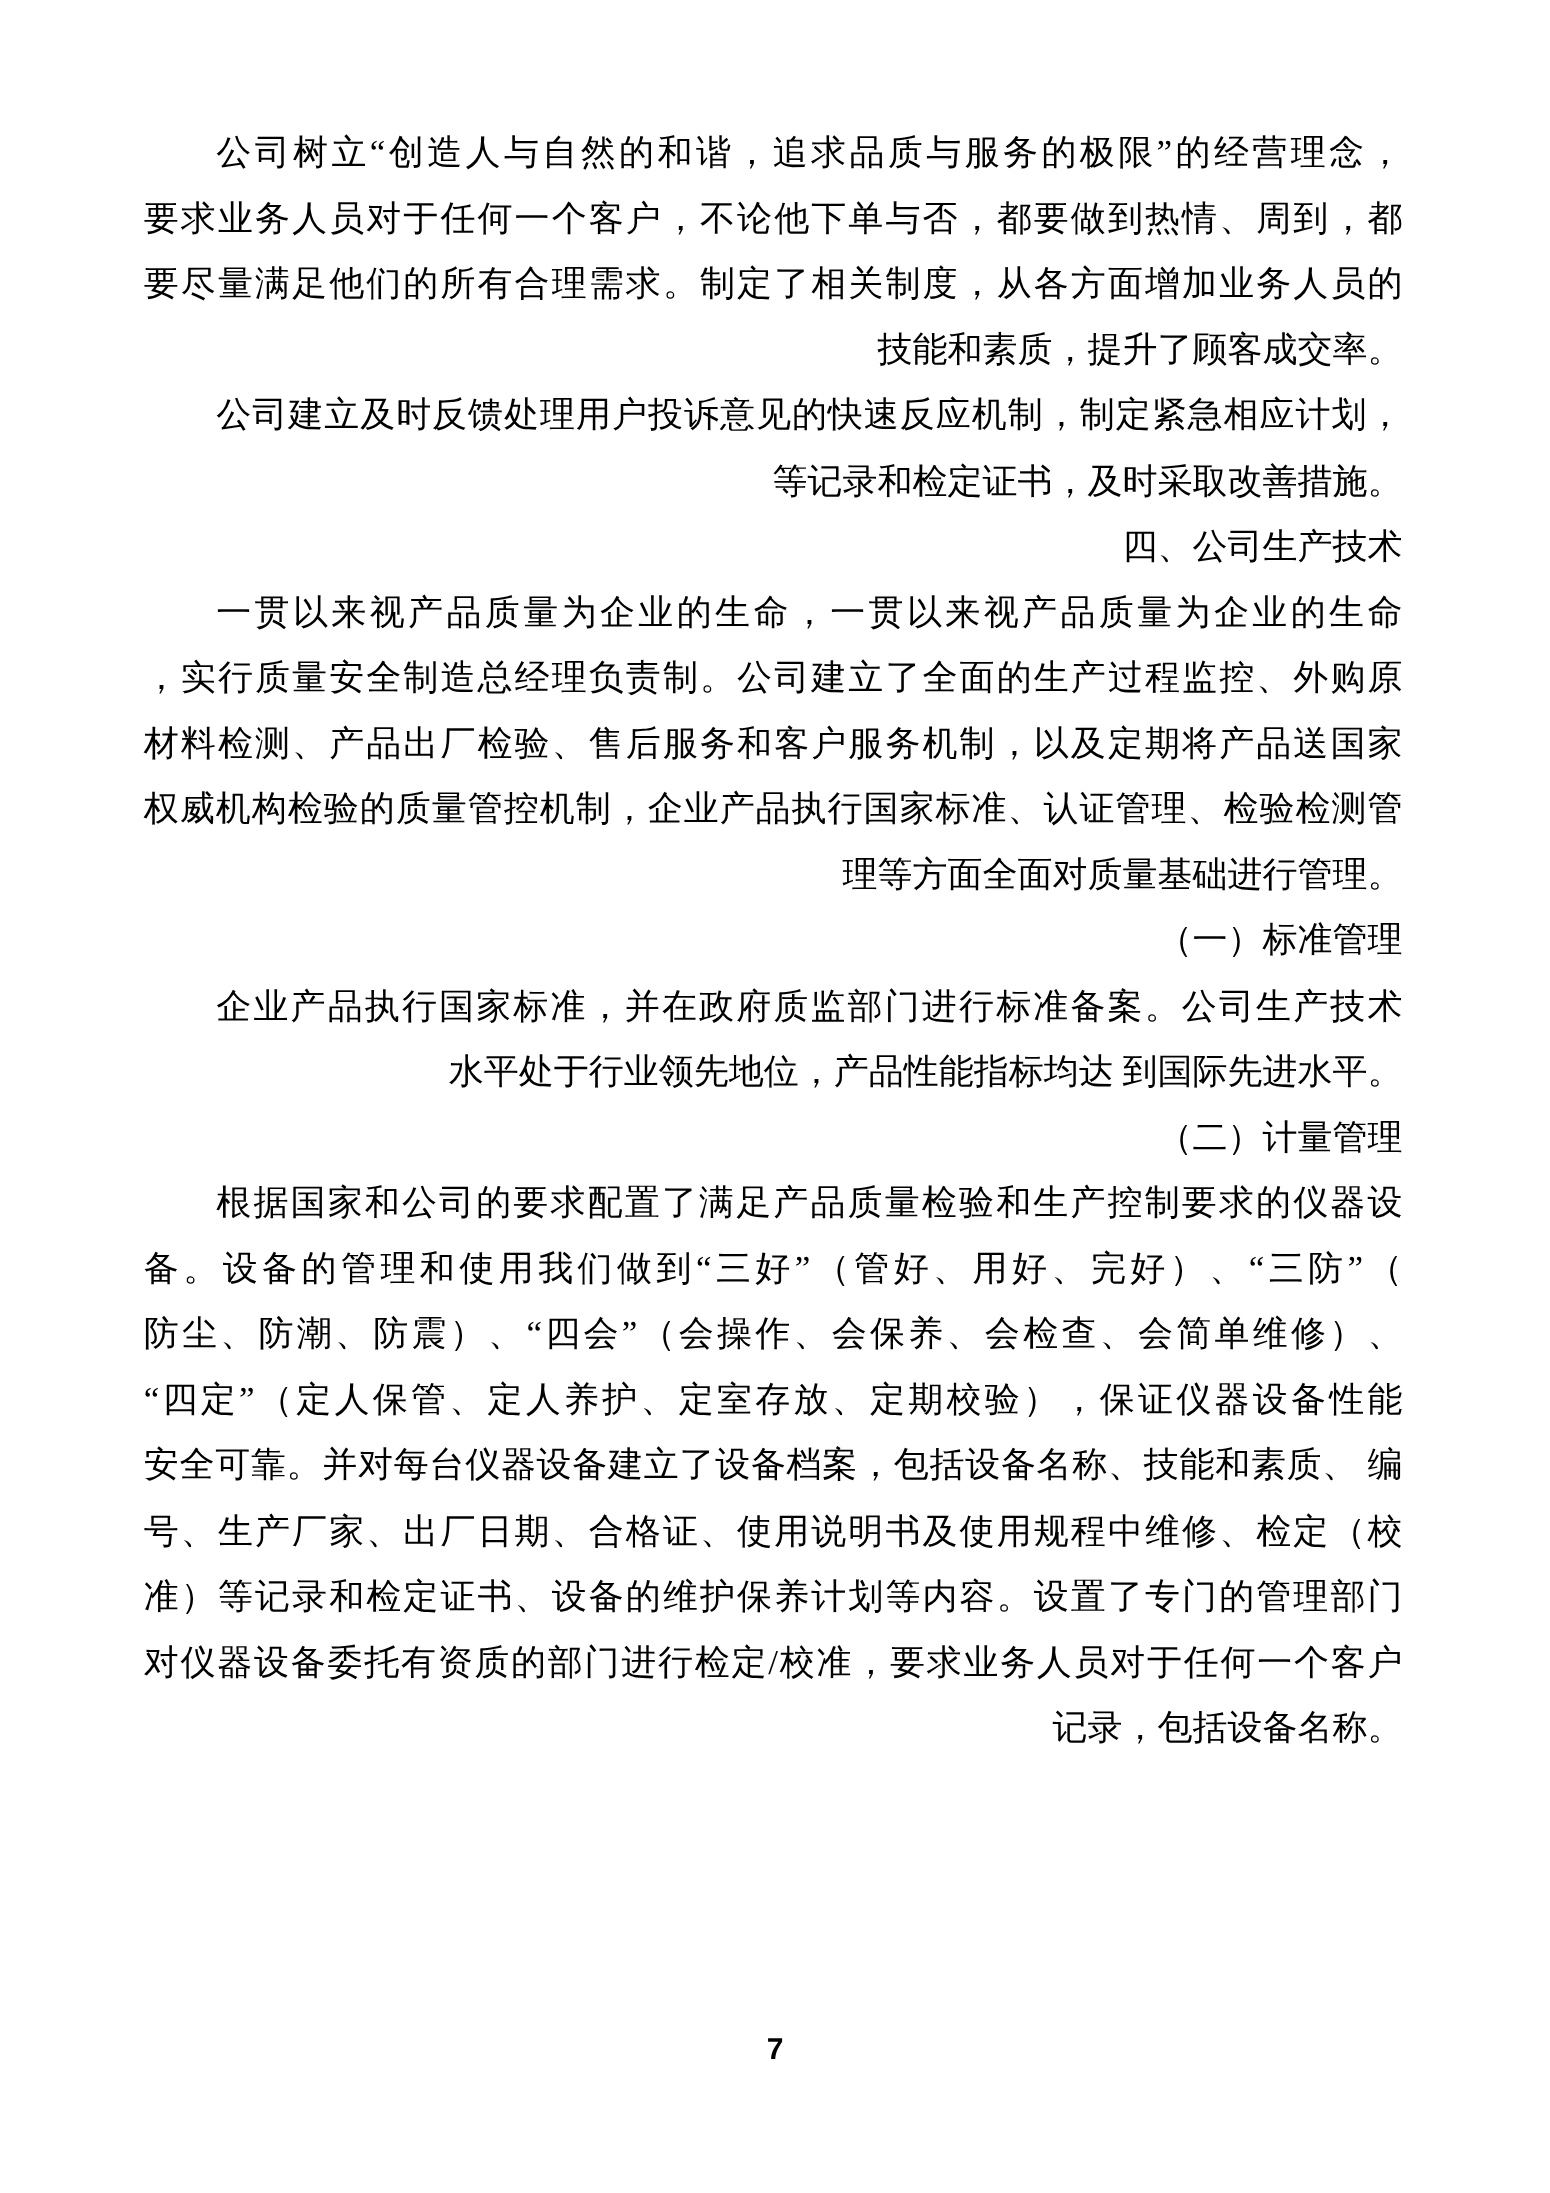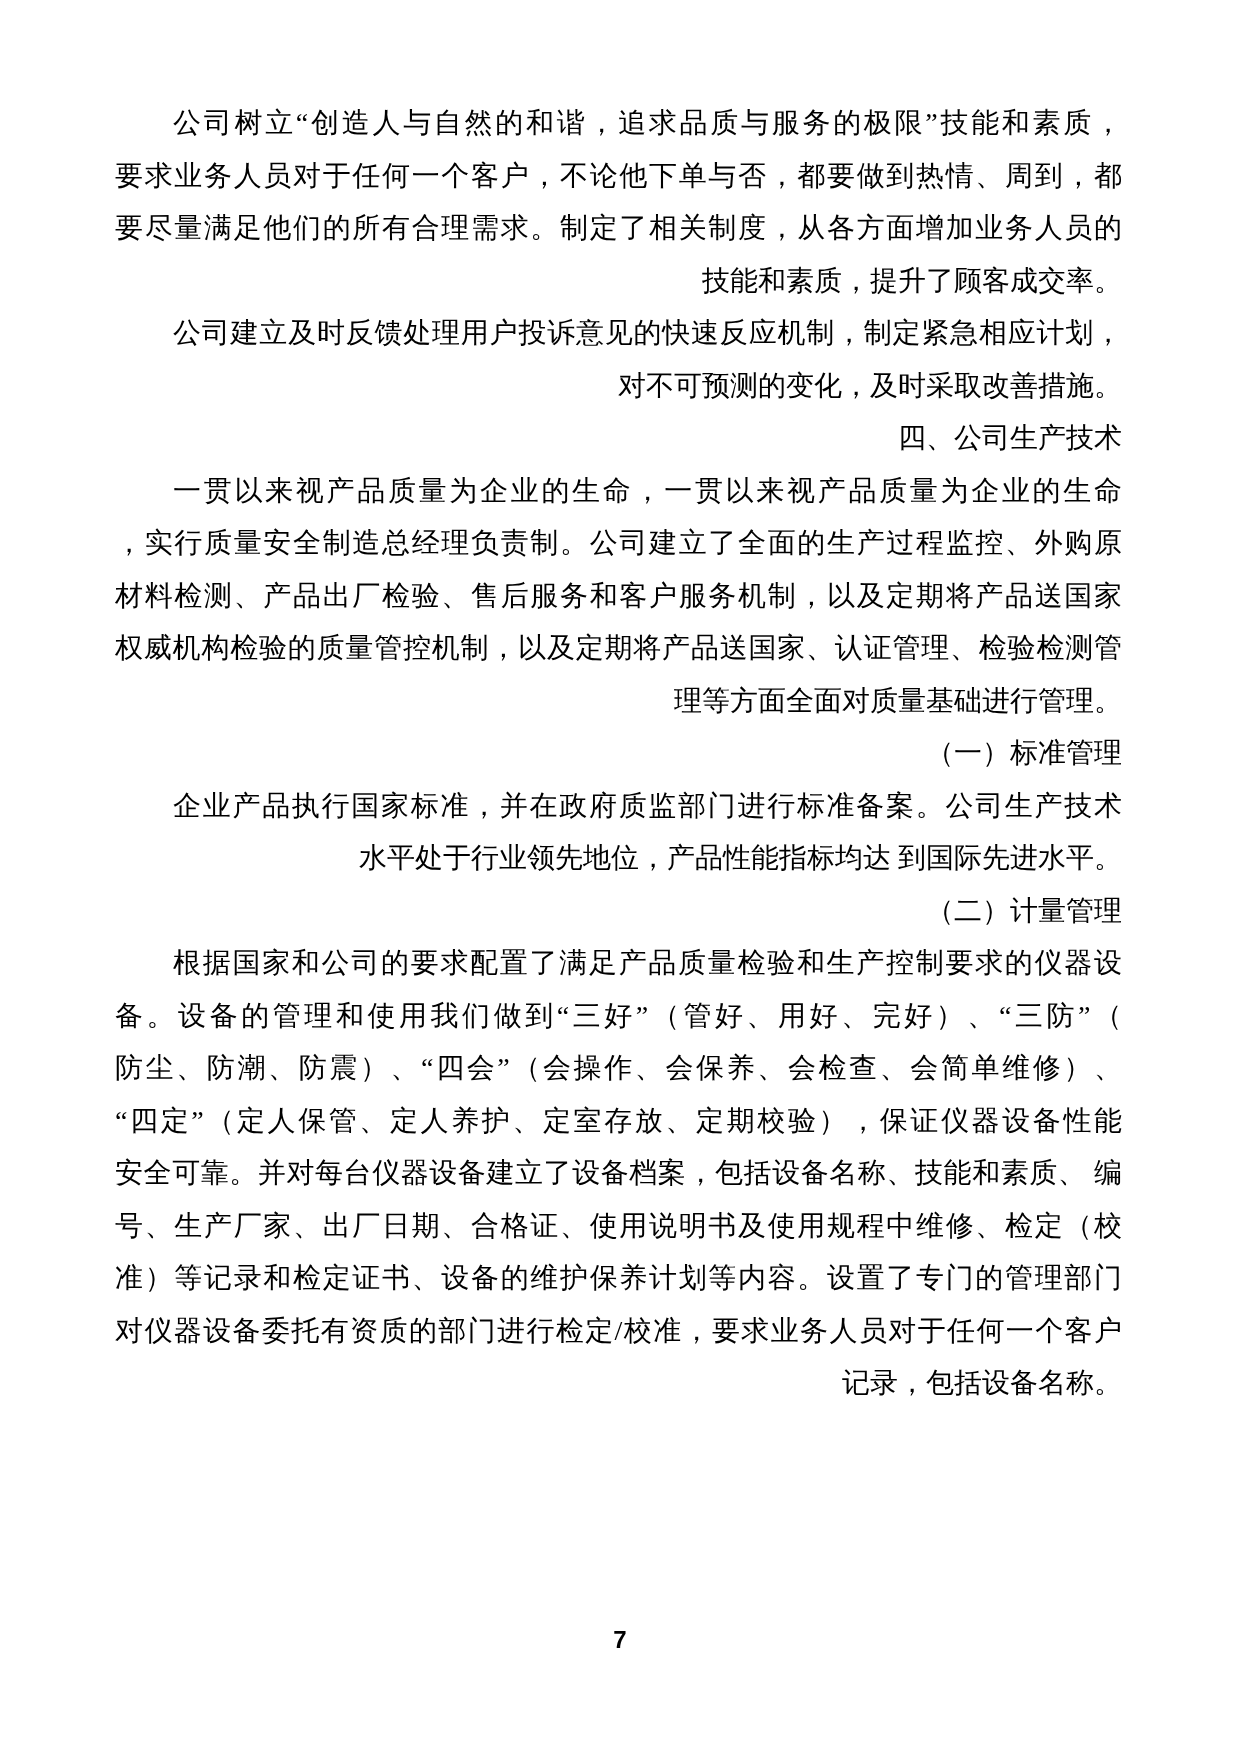--- a/index.html
+++ b/index.html
@@ -47,31 +47,31 @@
     font-size: 24px;
     font-weight: 700;
     color: #000000;
   }
 </style>
 </head>
 <body>
 
 <div class="page">
   <div class="doc-body">
-      <div class="line justify indent">公司树立“创造人与自然的和谐，追求品质与服务的极限”技能和素质，</div>
+      <div class="line justify indent">公司树立“创造人与自然的和谐，追求品质与服务的极限”的经营理念，</div>
       <div class="line justify">要求业务人员对于任何一个客户，不论他下单与否，都要做到热情、周到，都</div>
       <div class="line justify">要尽量满足他们的所有合理需求。制定了相关制度，从各方面增加业务人员的</div>
       <div class="line">技能和素质，提升了顾客成交率。</div>
       <div class="line justify indent">公司建立及时反馈处理用户投诉意见的快速反应机制，制定紧急相应计划，</div>
-      <div class="line">对不可预测的变化，及时采取改善措施。</div>
+      <div class="line">等记录和检定证书，及时采取改善措施。</div>
       <div class="line indent">四、公司生产技术</div>
       <div class="line justify indent">一贯以来视产品质量为企业的生命，一贯以来视产品质量为企业的生命</div>
       <div class="line justify">，实行质量安全制造总经理负责制。公司建立了全面的生产过程监控、外购原</div>
       <div class="line justify">材料检测、产品出厂检验、售后服务和客户服务机制，以及定期将产品送国家</div>
-      <div class="line justify">权威机构检验的质量管控机制，以及定期将产品送国家、认证管理、检验检测管</div>
+      <div class="line justify">权威机构检验的质量管控机制，企业产品执行国家标准、认证管理、检验检测管</div>
       <div class="line">理等方面全面对质量基础进行管理。</div>
       <div class="line indent">（一）标准管理</div>
       <div class="line justify indent">企业产品执行国家标准，并在政府质监部门进行标准备案。公司生产技术</div>
       <div class="line">水平处于行业领先地位，产品性能指标均达 到国际先进水平。</div>
       <div class="line indent">（二）计量管理</div>
       <div class="line justify indent">根据国家和公司的要求配置了满足产品质量检验和生产控制要求的仪器设</div>
       <div class="line justify">备。设备的管理和使用我们做到“三好”（管好、用好、完好）、“三防”（</div>
       <div class="line justify">防尘、防潮、防震）、“四会”（会操作、会保养、会检查、会简单维修）、</div>
       <div class="line justify">“四定”（定人保管、定人养护、定室存放、定期校验），保证仪器设备性能</div>
       <div class="line justify">安全可靠。并对每台仪器设备建立了设备档案，包括设备名称、技能和素质、 编</div>

